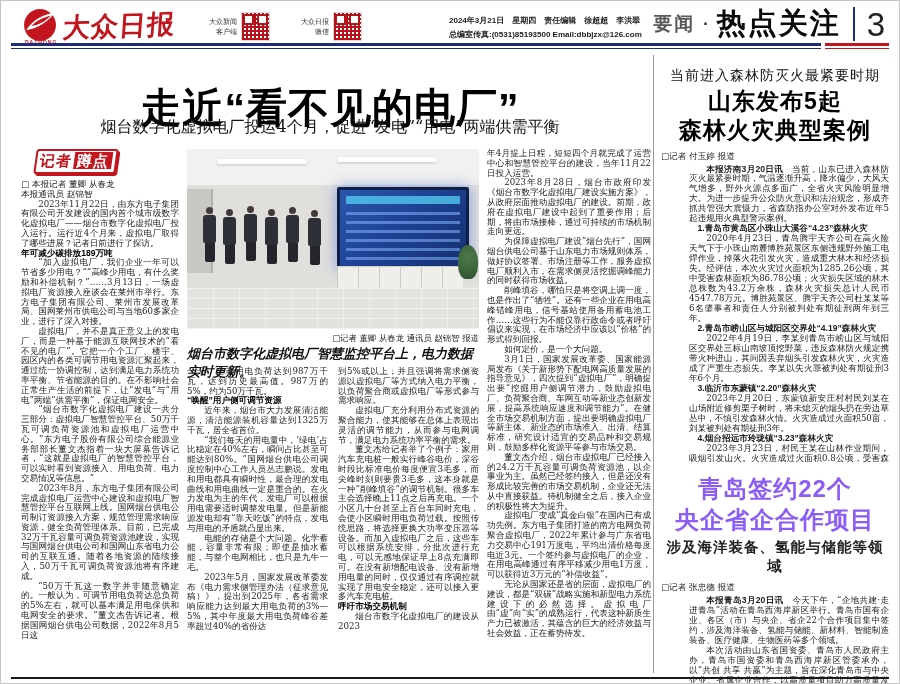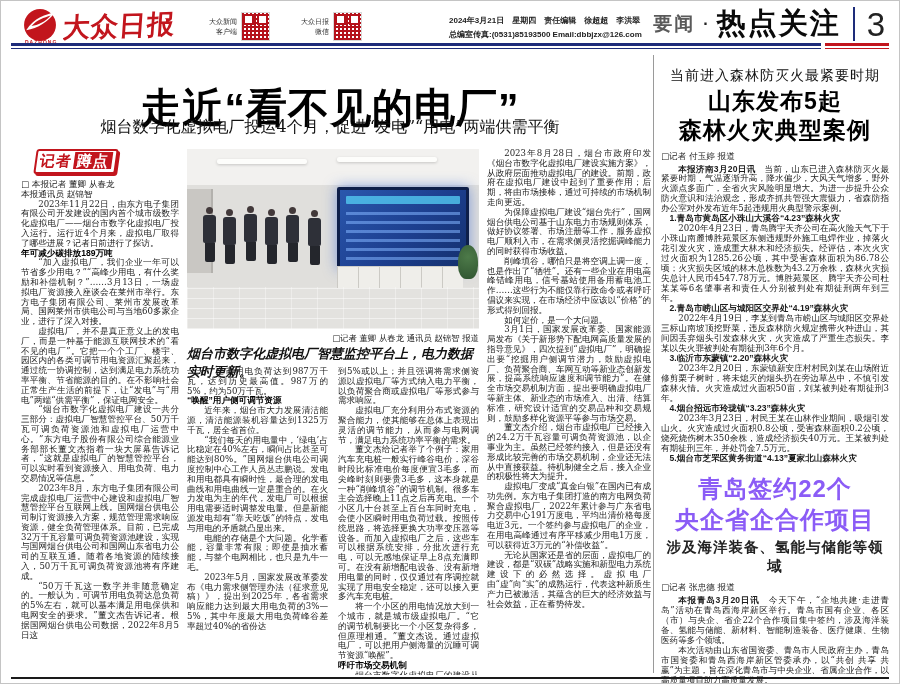--- a/index.html
+++ b/index.html
@@ -82,21 +82,21 @@
   .caption{position:absolute;left:166px;top:186px;width:292px;}
   .caption-credit{margin:0;font-size:8.4px;text-align:right;color:#222;}
   .caption-text{margin:1px 0 0;font-size:13px;font-weight:bold;font-style:italic;color:#111;}
 
   
   .v-divider{position:absolute;left:652px;top:54px;bottom:10px;width:1px;background:#9a9a9a;}
   .sidebar{position:absolute;left:660px;top:54px;width:228px;height:620px;}
   .kicker{margin:12px 0 2px;font-size:14px;text-align:center;color:#111;letter-spacing:1px;}
   .side-h1{margin:2px 0 0;font-size:23px;font-weight:900;text-align:center;color:#000;line-height:1.25;letter-spacing:1px;}
   .side-byline{margin:6px 0 2px;font-size:8.6px;color:#222;}
-  .side-body{overflow:hidden;}
+  .side-body{overflow:hidden;margin-left:28px;}
   .side-body p{margin:0;font-size:8.6px;line-height:1.16;text-align:justify;text-indent:2em;}
   .lead-in{font-weight:900;font-family:"Liberation Sans","DejaVu Sans",sans-serif;font-size:8.6px;}
   .case-title{font-weight:bold;font-family:"Liberation Sans","DejaVu Sans",sans-serif;text-indent:1em !important;}
   .art2{margin-top:10px;}
   .side-h2{margin:4px 0 0;font-size:24px;font-weight:900;text-align:center;color:#8b5cf6;line-height:1.3;letter-spacing:1px;}
   .side-sub{margin:3px 0 0;font-size:14.5px;font-weight:bold;text-align:center;color:#222;letter-spacing:1px;}
 
   .bottom-rule{position:absolute;left:10px;right:10px;bottom:4px;height:2px;background:#1a1a1a;}
 </style>
 </head>
@@ -220,26 +220,26 @@
       <p>近年来，烟台市大力发展清洁能源，清洁能源装机容量达到1325万千瓦，居全省首位。</p>
       <p>“我们每天的用电量中，‘绿电’占比稳定在40%左右，瞬间占比甚至可能达到80%。”国网烟台供电公司调度控制中心工作人员丛志鹏说。发电和用电都具有瞬时性，最合理的发电曲线和用电曲线一定是重合的。在火力发电为主的年代，发电厂可以根据用电需要适时调整发电量。但是新能源发电却有“靠天吃饭”的特点，发电与用电的矛盾就凸显出来。</p>
       <p>电能的存储是个大问题。化学蓄能，容量非常有限；即使是抽水蓄能，与整个电网相比，也只是九牛一毛。</p>
       <p>2023年5月，国家发展改革委发布《电力需求侧管理办法（征求意见稿）》，提出到2025年，各省需求响应能力达到最大用电负荷的3%—5%，其中年度最大用电负荷峰谷差率超过40%的省份达</p>
     </div>
 
     <div class="col col3">
       <p class="cont">到5%或以上；并且强调将需求侧资源以虚拟电厂等方式纳入电力平衡，以负荷聚合商或虚拟电厂等形式参与需求响应。</p>
       <p>虚拟电厂充分利用分布式资源的聚合能力，使其能够在总体上表现出灵活的调节能力，从而参与电网调节，满足电力系统功率平衡的需求。</p>
       <p>董文杰给记者举了个例子：家用汽车充电桩一般实行峰谷电价，深谷时段比标准电价每度便宜3毛多，而尖峰时刻则要贵3毛多，这本身就是一种“削峰填谷”的调节机制。很多车主会选择晚上11点之后再充电。一个小区几十台甚至上百台车同时充电，会使小区瞬时用电负荷过载。按照传统思路，将选择更换大功率变压器等设备。而加入虚拟电厂之后，这些车可以根据系统安排，分批次进行充电，可以无感地保证早上8点充满即可。在没有新增配电设备、没有新增用电量的同时，仅仅通过有序调控就实现了用电安全稳定，还可以接入更多汽车充电桩。</p>
-      <p>将一个小区的用电情况放大到一个城市，就是城市级虚拟电厂。“它的调节机制要比一个小区复杂得多，但原理相通。”董文杰说。通过虚拟电厂，可以把用户侧海量的沉睡可调节资源“唤醒”。</p>
       <p class="subhead sans">呼吁市场交易机制</p>
       <p>烟台市数字化虚拟电厂的建设从2023</p>
     </div>
 
     <div class="col col4">
+      <p class="cont">年4月提上日程，短短四个月就完成了运营中心和智慧管控平台的建设，当年11月22日投入运营。</p>
       <p>2023年8月28日，烟台市政府印发《烟台市数字化虚拟电厂建设实施方案》，从政府层面推动虚拟电厂的建设。前期，政府在虚拟电厂建设中起到了重要作用；后期，将由市场接棒，通过可持续的市场机制走向更远。</p>
       <p>为保障虚拟电厂建设“烟台先行”，国网烟台供电公司基于山东电力市场规则体系，做好协议签署、市场注册等工作，服务虚拟电厂顺利入市，在需求侧灵活挖掘调峰能力的同时获得市场收益。</p>
       <p>削峰填谷，哪怕只是将空调上调一度，也是作出了“牺牲”。还有一些企业在用电高峰错峰用电，信号基站使用备用蓄电池工作……这些行为不能仅靠行政命令或者呼吁倡议来实现，在市场经济中应该以“价格”的形式得到回报。</p>
       <p>如何定价，是一个大问题。</p>
       <p>3月1日，国家发展改革委、国家能源局发布《关于新形势下配电网高质量发展的指导意见》，四次提到“虚拟电厂”，明确提出要“挖掘用户侧调节潜力，鼓励虚拟电厂、负荷聚合商、车网互动等新业态创新发展，提高系统响应速度和调节能力”。在健全市场交易机制方面，提出要明确虚拟电厂等新主体、新业态的市场准入、出清、结算标准，研究设计适宜的交易品种和交易规则，鼓励多样化资源平等参与市场交易。</p>
       <p>董文杰介绍，烟台市虚拟电厂已经接入的24.2万千瓦容量可调负荷资源池，以企事业为主。虽然已经签约接入，但是还没有形成比较完善的市场交易机制，企业还无法从中直接获益。待机制健全之后，接入企业的积极性将大为提升。</p>
       <p>虚拟电厂变成“真金白银”在国内已有成功先例。东方电子集团打造的南方电网负荷聚合虚拟电厂，2022年累计参与广东省电力交易中心191万度电，平均出清价格每度电近3元。一个签约参与虚拟电厂的企业，在用电高峰通过有序平移减少用电1万度，可以获得近3万元的“补偿收益”。</p>
       <p>无论从国家还是省的层面，虚拟电厂的建设，都是“双碳”战略实施和新型电力系统建设下的必然选择。虚拟电厂由“虚”向“实”的成熟运行，代表这种新质生产力已被激活，其蕴含的巨大的经济效益与社会效益，正在蓄势待发。</p>
     </div>
   </div>

